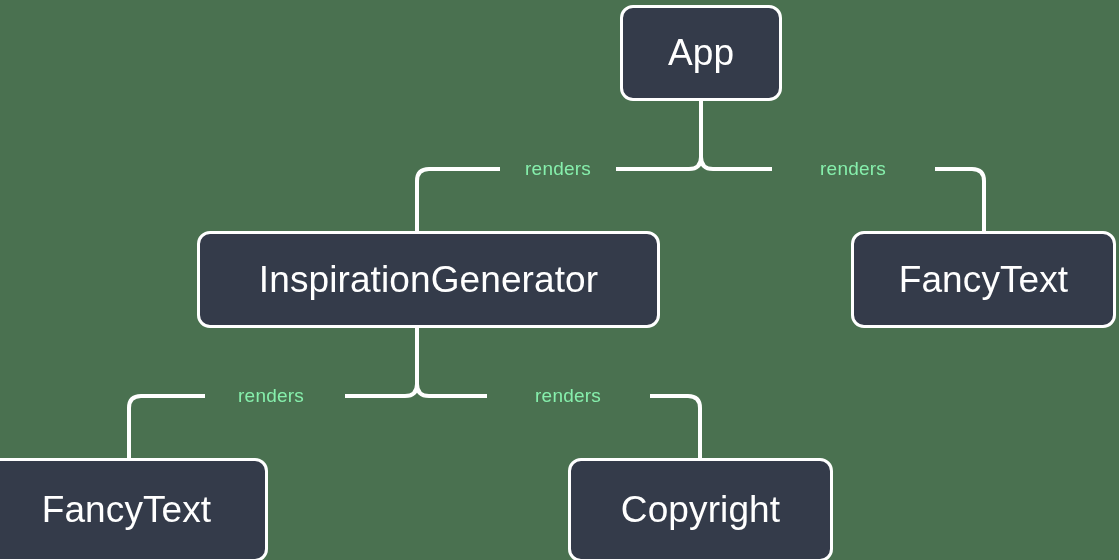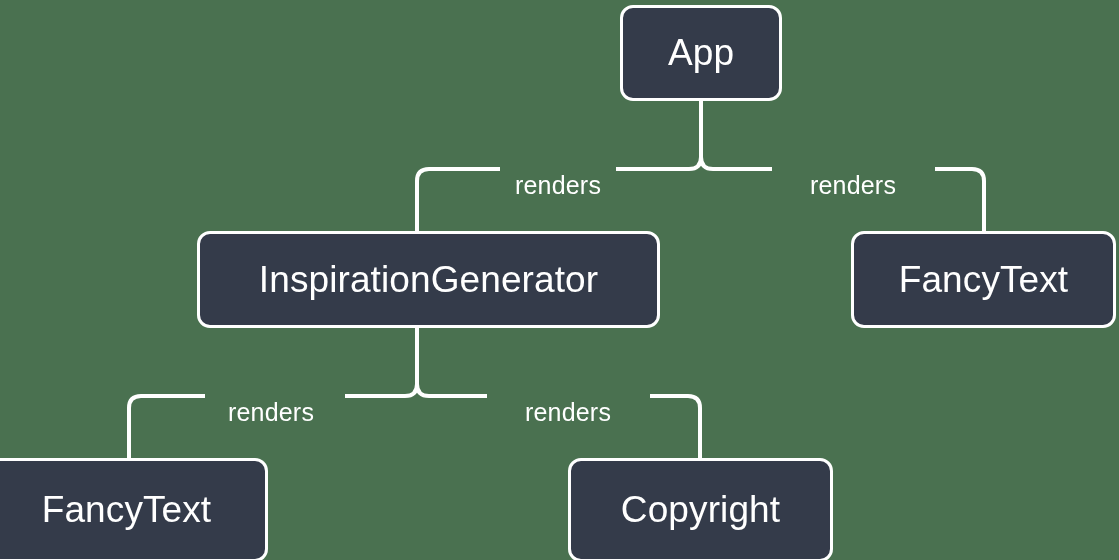--- a/index.html
+++ b/index.html
@@ -42,27 +42,26 @@
   }
   .node-app        { left: 620px; top: 5px;   width: 162px; height: 96px; }
   .node-inspgen    { left: 197px; top: 231px; width: 463px; height: 97px; align-items: center; }
   .node-fancy-top  { left: 851px; top: 231px; width: 265px; height: 97px; }
   .node-fancy-bot  { left: -12px; top: 458px; width: 280px; height: 104px;
                      border-left: none; border-top-left-radius: 0;
                      border-bottom-left-radius: 0; }
   .node-copyright  { left: 568px; top: 458px; width: 265px; height: 104px; }
   .edge-label {
     position: absolute;
-    color: #ffffff;
-    font-size: 25px;
+    color: #86efac;
+    font-size: 19px;
     font-weight: 400;
     white-space: nowrap;
     transform: translate(-50%, -50%);
     letter-spacing: 0.2px;
-    margin-top: 16px;
   }
   .label-r1 { left: 558px; top: 169px; }
   .label-r2 { left: 853px; top: 169px; }
   .label-r3 { left: 271px; top: 396px; }
   .label-r4 { left: 568px; top: 396px; }
 </style>
 </head>
 <body>
 
 <div id="diagram">

